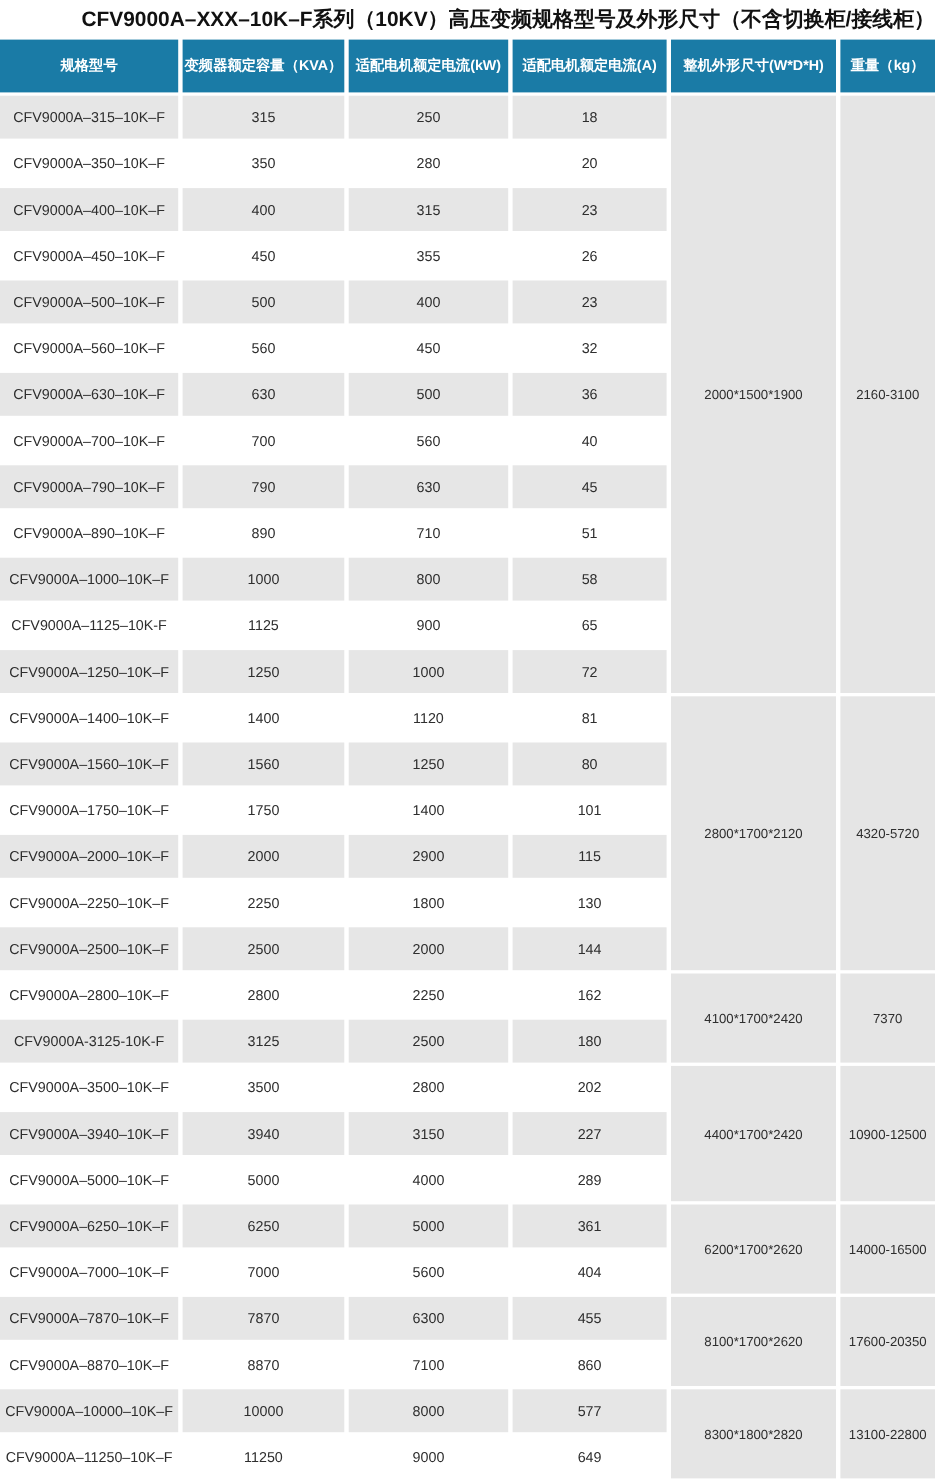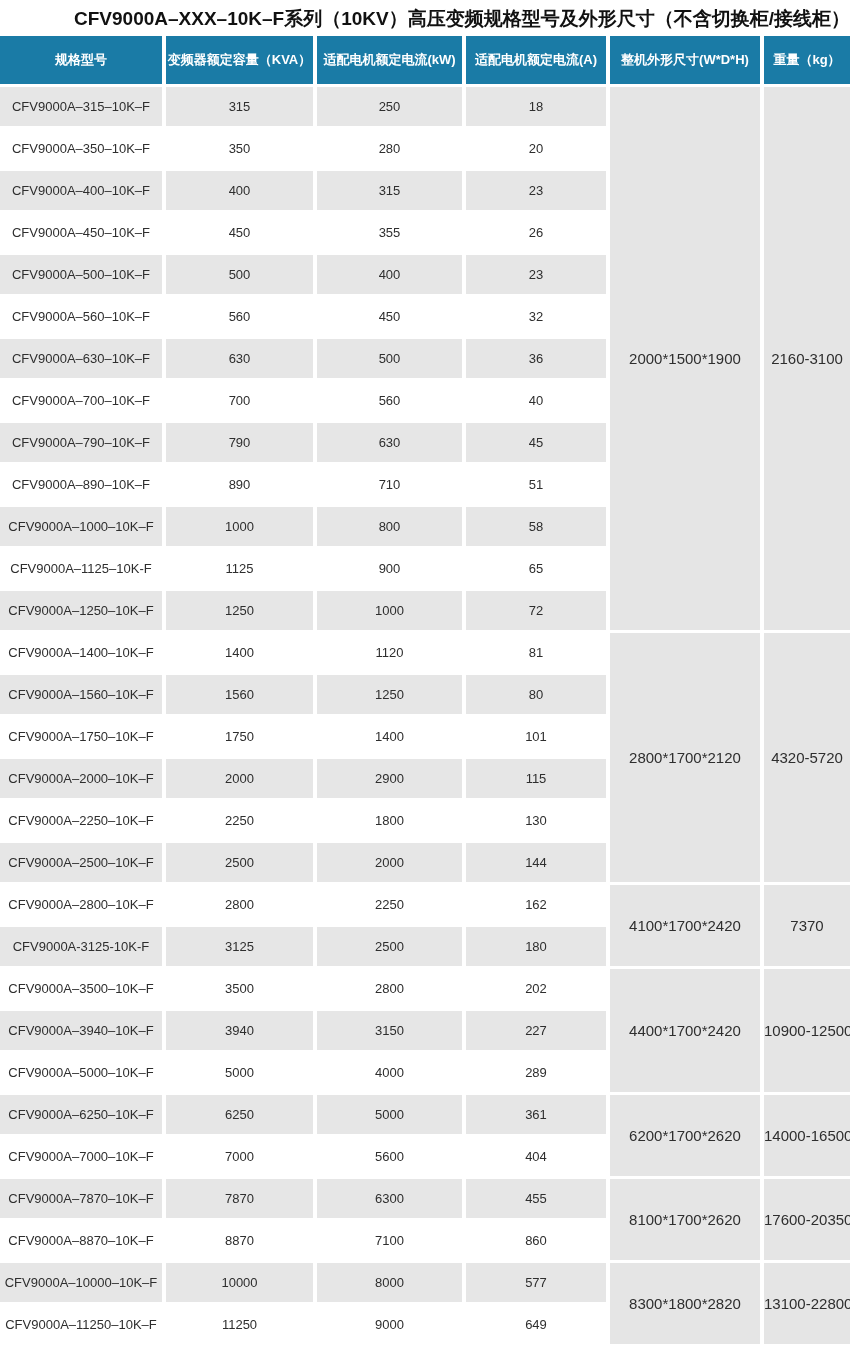--- a/index.html
+++ b/index.html
@@ -55,21 +55,21 @@
     background: #ffffff;
   }
   table.spec-table td.model-cell {
     font-size: 13px;
   }
   table.spec-table tr.stripe td.c-data {
     background: #e6e6e6;
   }
   table.spec-table td.merged-cell {
     background: #e5e5e5;
-    font-size: 15px;
+    font-size: 12px;
     color: #2e2e2e;
   }
 </style>
 </head>
 <body>
 
 <div class="page-title">CFV9000A–XXX–10K–F系列（10KV）高压变频规格型号及外形尺寸（不含切换柜/接线柜）</div>
 
 <table class="spec-table">
   <colgroup>

